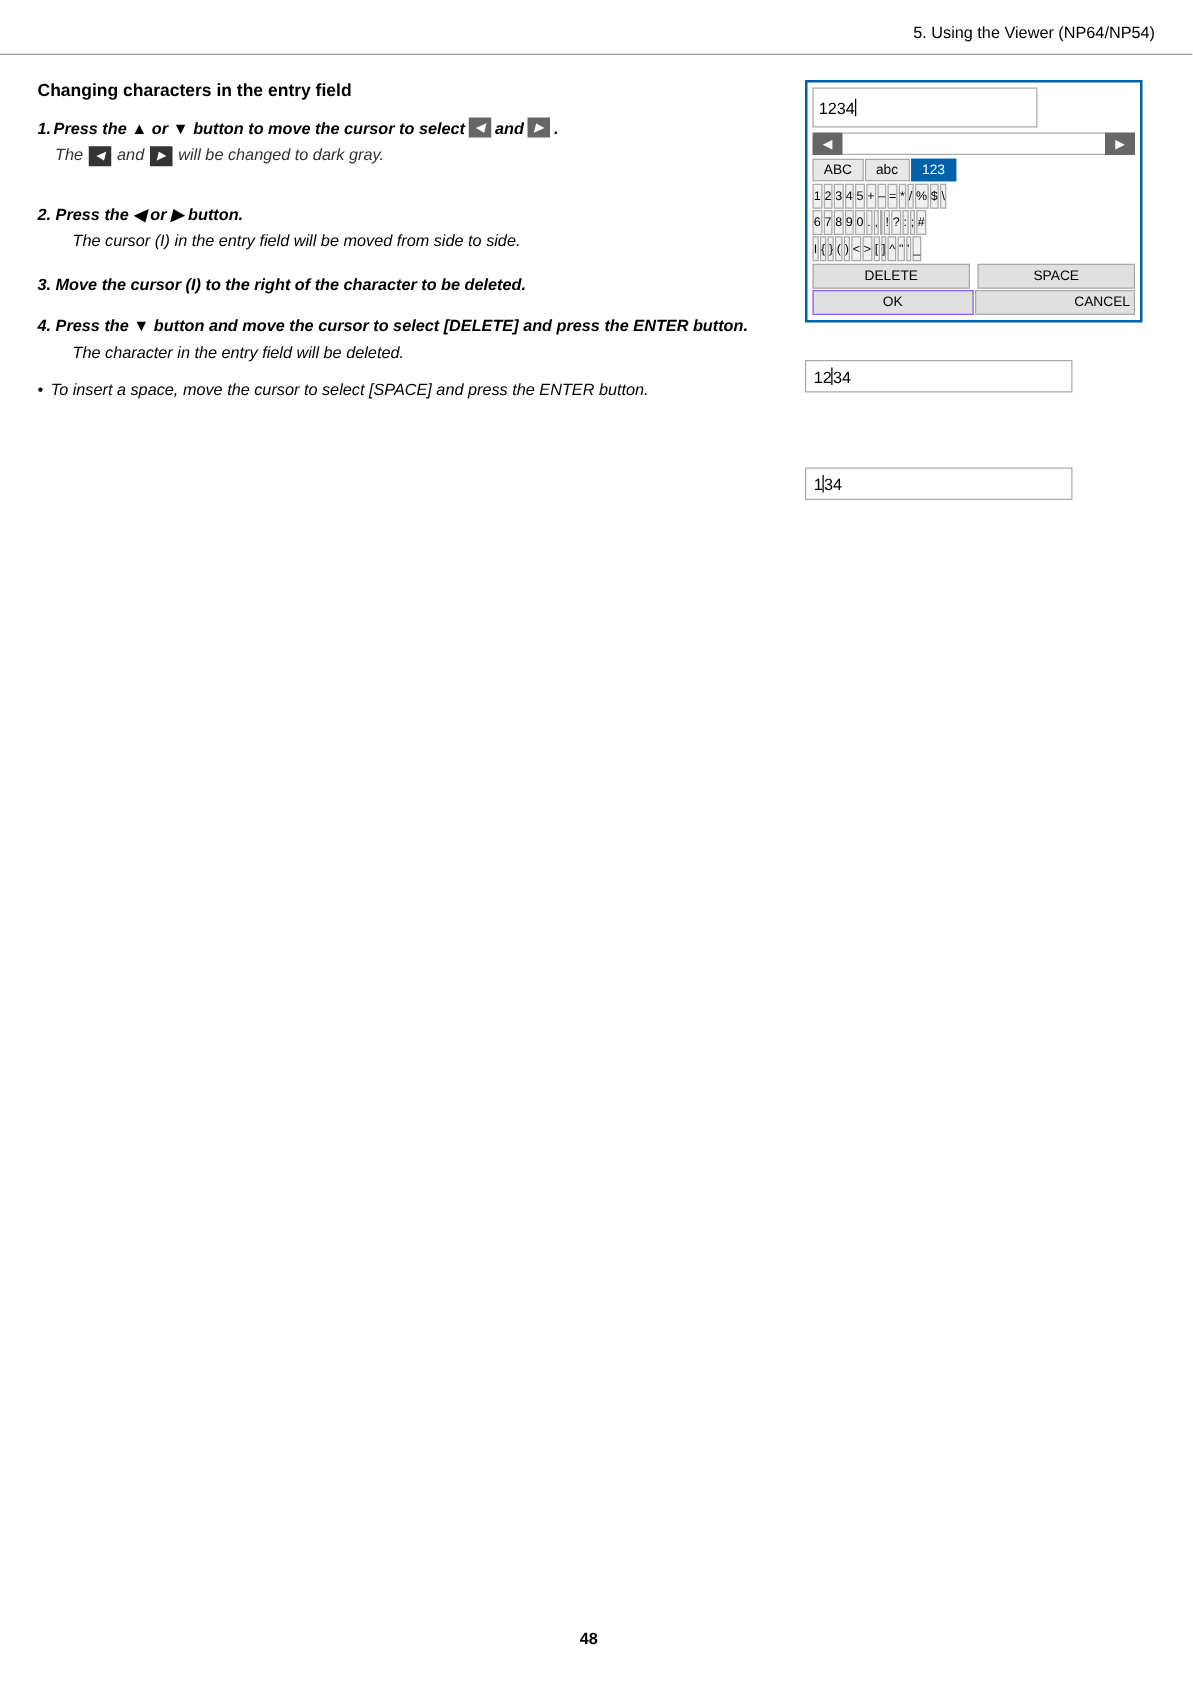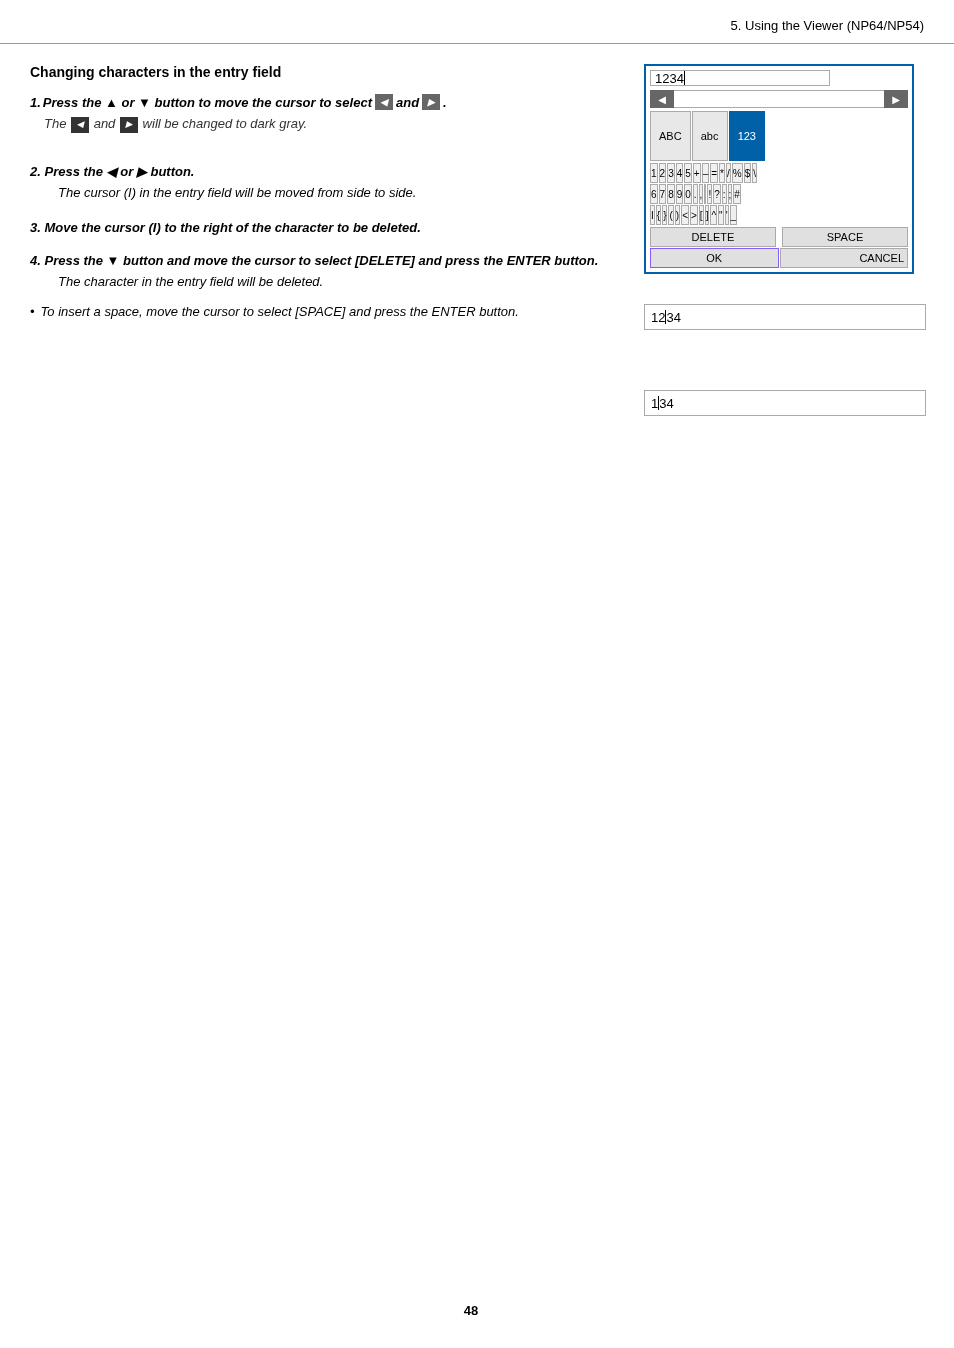--- a/index.html
+++ b/index.html
@@ -110,27 +110,27 @@
       align-items: center;
       margin-bottom: 4px;
     }
 
     .entry-field {
       border: 1px solid #aaa;
       background: #fff;
       padding: 2px 4px;
       font-size: 13px;
       width: 180px;
-      height: 16px;
+      height: 32px;
       display: flex;
       align-items: center;
     }
 
     .tab-btn {
-      padding: 18px 8px;
+      padding: 2px 8px;
       font-size: 11px;
       border: 1px solid #aaa;
       background: #e8e8e8;
       cursor: pointer;
       min-width: 36px;
       text-align: center;
     }
     .tab-btn.active {
       background: #0060a8;
       color: #fff;
@@ -184,21 +184,21 @@
       text-align: right;
       padding: 3px;
       cursor: pointer;
     }
 
     .small-entry-field {
       border: 1px solid #aaa;
       background: #fff;
       padding: 3px 6px;
       font-size: 13px;
-      width: 282px;
+      width: 214px;
       height: 26px;
       display: flex;
       align-items: center;
       margin-bottom: 20px;
     }
 
     .cursor-bar {
       display: inline-block;
       width: 1px;
       height: 14px;

